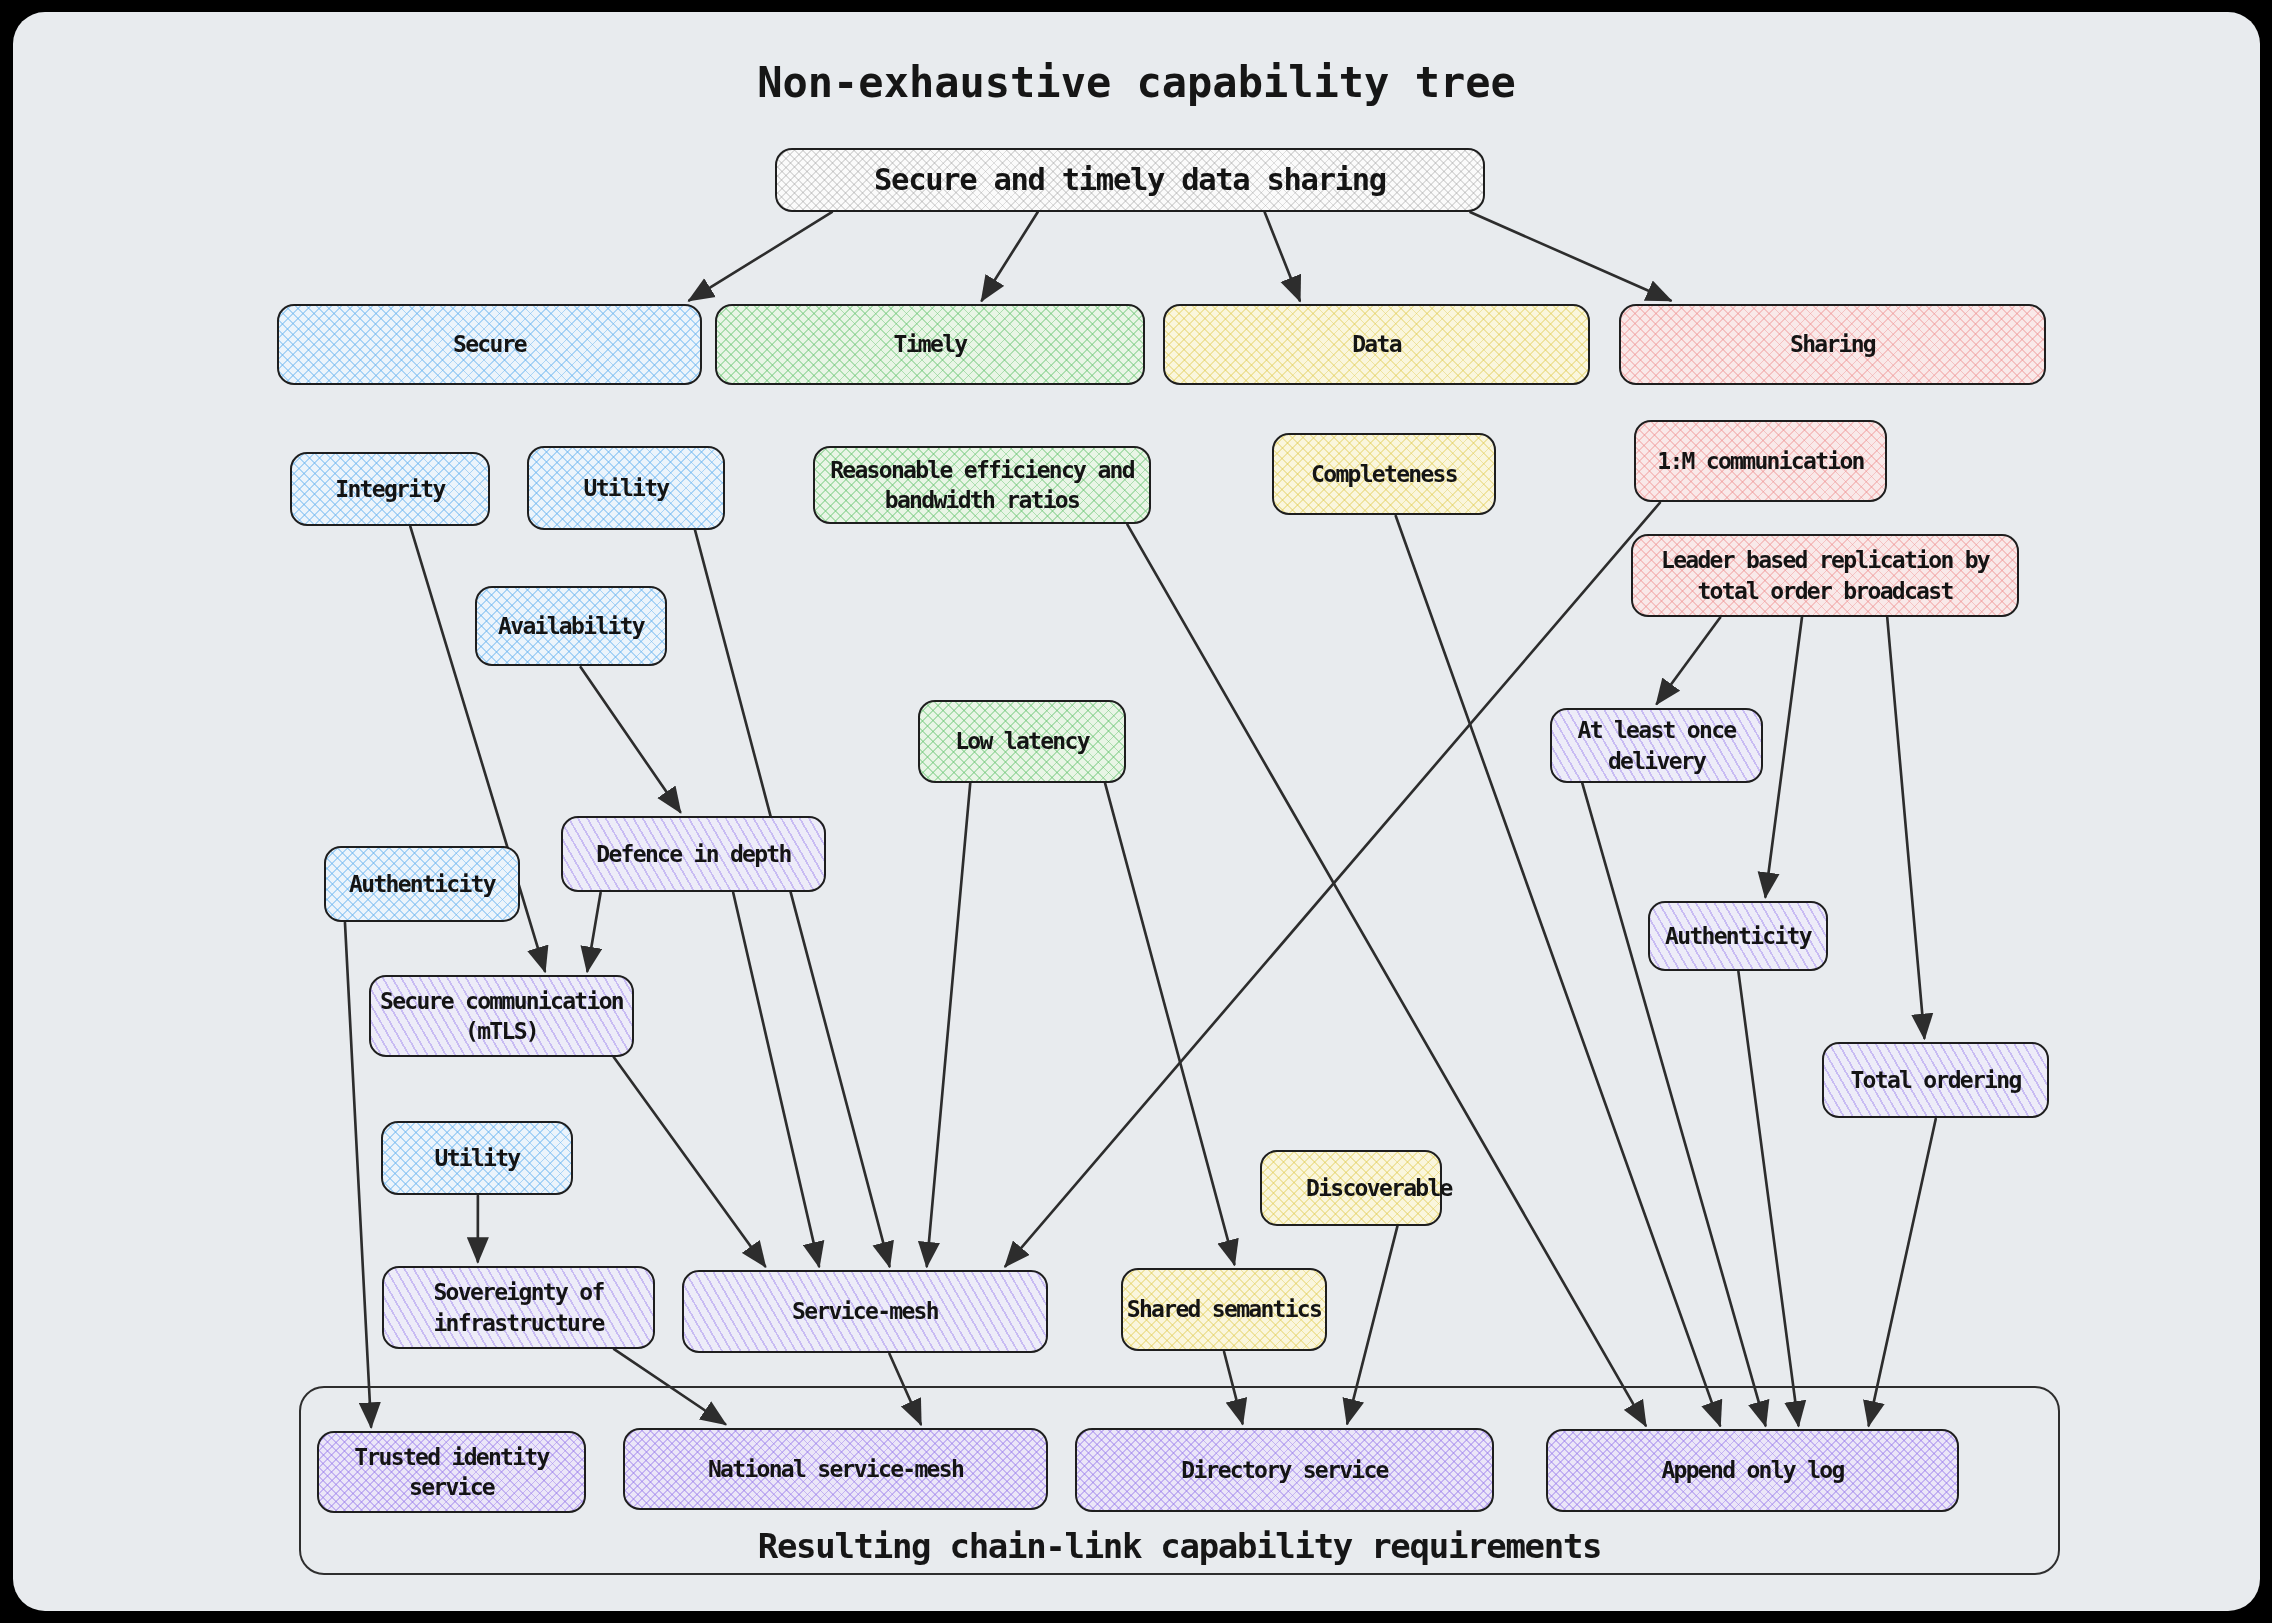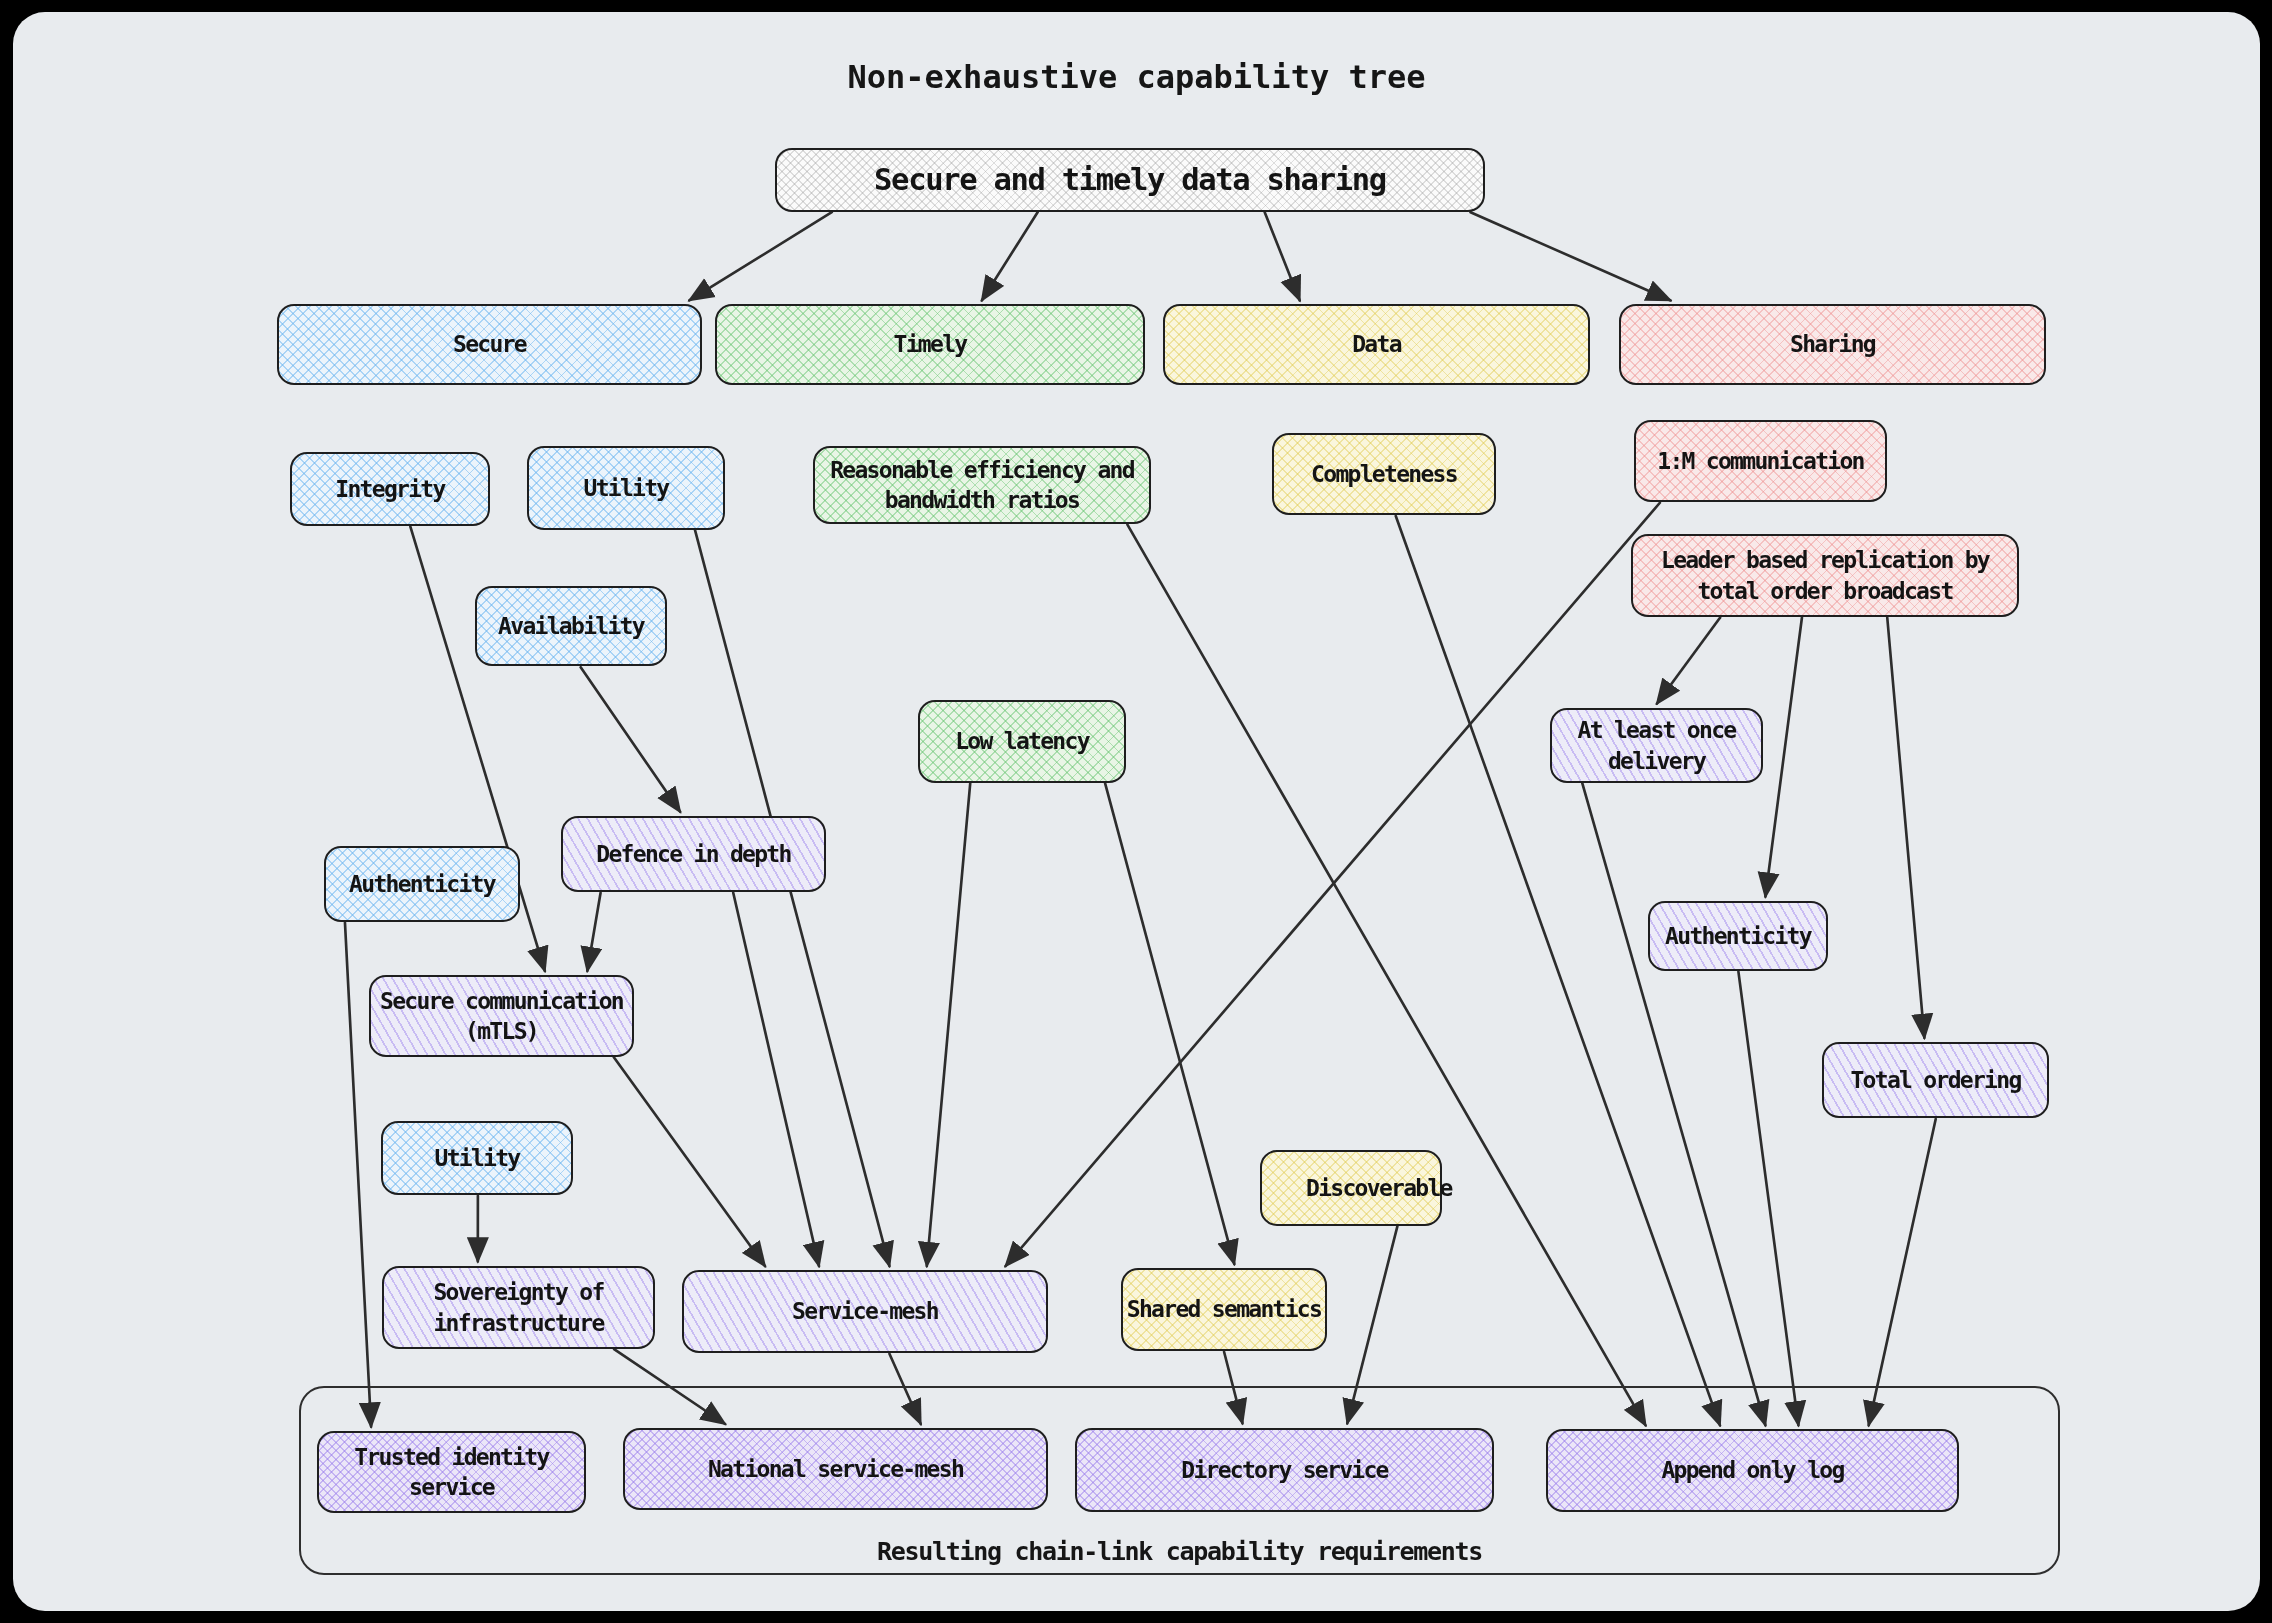--- a/index.html
+++ b/index.html
@@ -8,21 +8,21 @@
     background:#000;
     font-family:"DejaVu Sans Mono","Liberation Mono",monospace;
     position:relative;overflow:hidden;
   }
   #canvas{
     position:absolute;left:13.3px;top:12px;right:13.3px;bottom:12px;
     background:#e8ebee;border-radius:32px;
   }
   #title{
     position:absolute;left:0;top:58px;width:2273px;
-    text-align:center;font-size:32px;font-weight:bold;color:#161616;
+    text-align:center;font-size:42px;font-weight:bold;color:#161616;
     letter-spacing:0px;
   }
   #edges{position:absolute;left:0;top:0;width:2273px;height:1623px;}
   #nodes{position:absolute;left:0;top:0;width:0;height:0;}
   .node{
     position:absolute;box-sizing:border-box;
     border:2.7px solid #1e1e1e;border-radius:17px;
     display:flex;align-items:center;justify-content:center;
     text-align:center;color:#141414;
     font-size:23px;letter-spacing:-1.7px;font-weight:bold;
@@ -49,21 +49,21 @@
     background-image:repeating-linear-gradient(60deg,rgba(145,115,235,.40) 0 1.7px,transparent 1.7px 8px);}
   .pal-purple2{background-color:#ebe6f8;
     background-image:repeating-linear-gradient(45deg,rgba(150,120,235,.45) 0 1.3px,transparent 1.3px 6px),
                      repeating-linear-gradient(135deg,rgba(150,120,235,.45) 0 1.3px,transparent 1.3px 6px);}
   #group-box{
     position:absolute;box-sizing:border-box;
     border:2.3px solid #2e2e2e;border-radius:25px;background:transparent;
   }
   #group-label{
     position:absolute;left:0;bottom:6.6px;width:100%;
-    text-align:center;font-size:25px;letter-spacing:-1.3px;
+    text-align:center;font-size:34px;letter-spacing:-1.3px;
     font-weight:bold;color:#161616;
   }
 </style>
 </head>
 <body>
 
 <div id="canvas"></div>
 
 <div id="title">Non-exhaustive capability tree</div>
 

